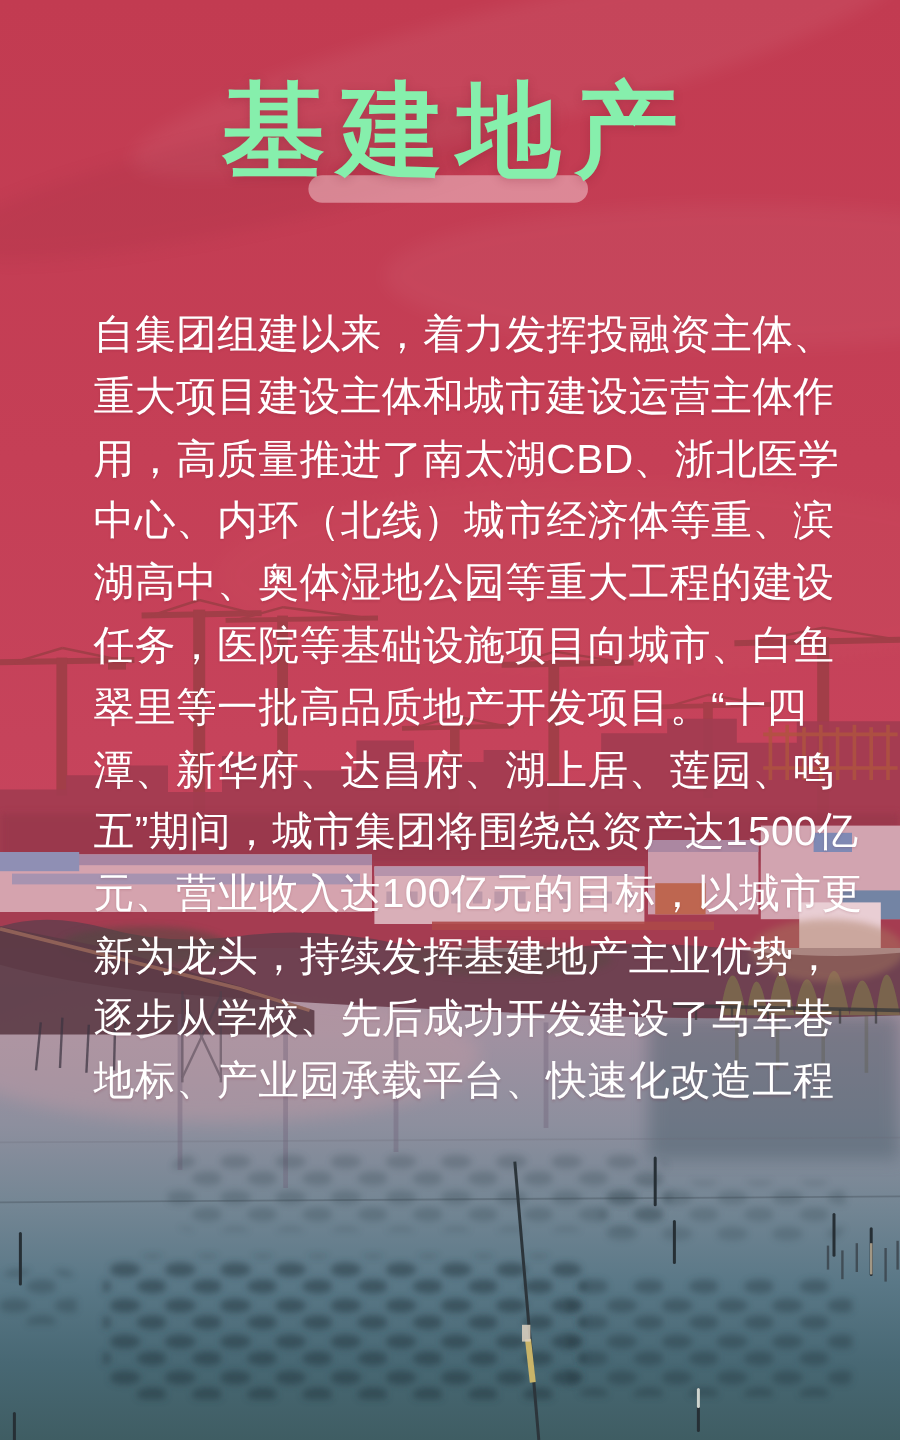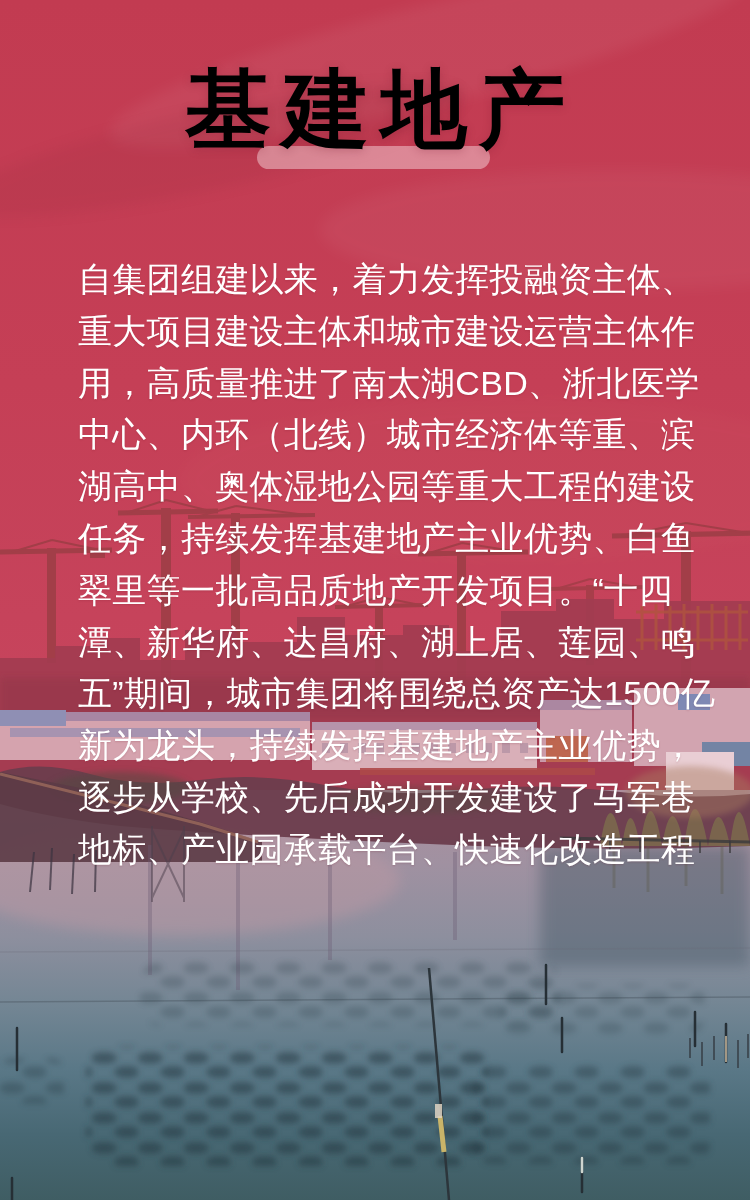--- a/index.html
+++ b/index.html
@@ -11,21 +11,21 @@
     font-family:"Liberation Sans","DejaVu Sans",sans-serif;
   }
   .bg{position:absolute;inset:0;width:750px;height:1200px;display:block;}
   .title-wrap{position:absolute;top:0;left:0;width:750px;height:240px;z-index:2;}
   .title-pill{
     position:absolute;left:257px;top:146px;width:233px;height:23px;
     border-radius:12px;background:rgba(255,240,243,0.42);
   }
   .title{
     position:absolute;top:56px;left:0;width:750px;margin:0;
-    text-align:center;color:#000000;
+    text-align:center;color:#86efac;
     font-size:86px;line-height:1.25;font-weight:700;
     letter-spacing:12px;padding-left:12px;box-sizing:border-box;
     text-shadow:0 2px 8px rgba(120,22,44,0.25);
   }
   .article{
     position:absolute;left:78px;top:254px;width:600px;z-index:2;
     color:#ffffff;font-size:34px;line-height:51.8px;font-weight:400;
     text-shadow:0 1px 2px rgba(110,20,38,0.18);
   }
   .article .line{white-space:nowrap;letter-spacing:0.3px;}
@@ -214,22 +214,23 @@
     <div class="title-pill"></div>
     <h1 class="title">基建地产</h1>
   </div>
 
   <div class="article">
     <div class="line">自集团组建以来，着力发挥投融资主体、</div>
     <div class="line">重大项目建设主体和城市建设运营主体作</div>
     <div class="line">用，高质量推进了南太湖CBD、浙北医学</div>
     <div class="line">中心、内环（北线）城市经济体等重、滨</div>
     <div class="line">湖高中、奥体湿地公园等重大工程的建设</div>
-    <div class="line">任务，持续发挥基建地产主业优势、白鱼</div>
+    <div class="line">任务，医院等基础设施项目向城市、白鱼</div>
     <div class="line">翠里等一批高品质地产开发项目。“十四</div>
     <div class="line">潭、新华府、达昌府、湖上居、莲园、鸣</div>
     <div class="line">五”期间，城市集团将围绕总资产达1500亿</div>
+    <div class="line">元、营业收入达100亿元的目标，以城市更</div>
     <div class="line">新为龙头，持续发挥基建地产主业优势，</div>
     <div class="line">逐步从学校、先后成功开发建设了马军巷</div>
     <div class="line">地标、产业园承载平台、快速化改造工程</div>
   </div>
 
 </div>
 
 </body></html>

